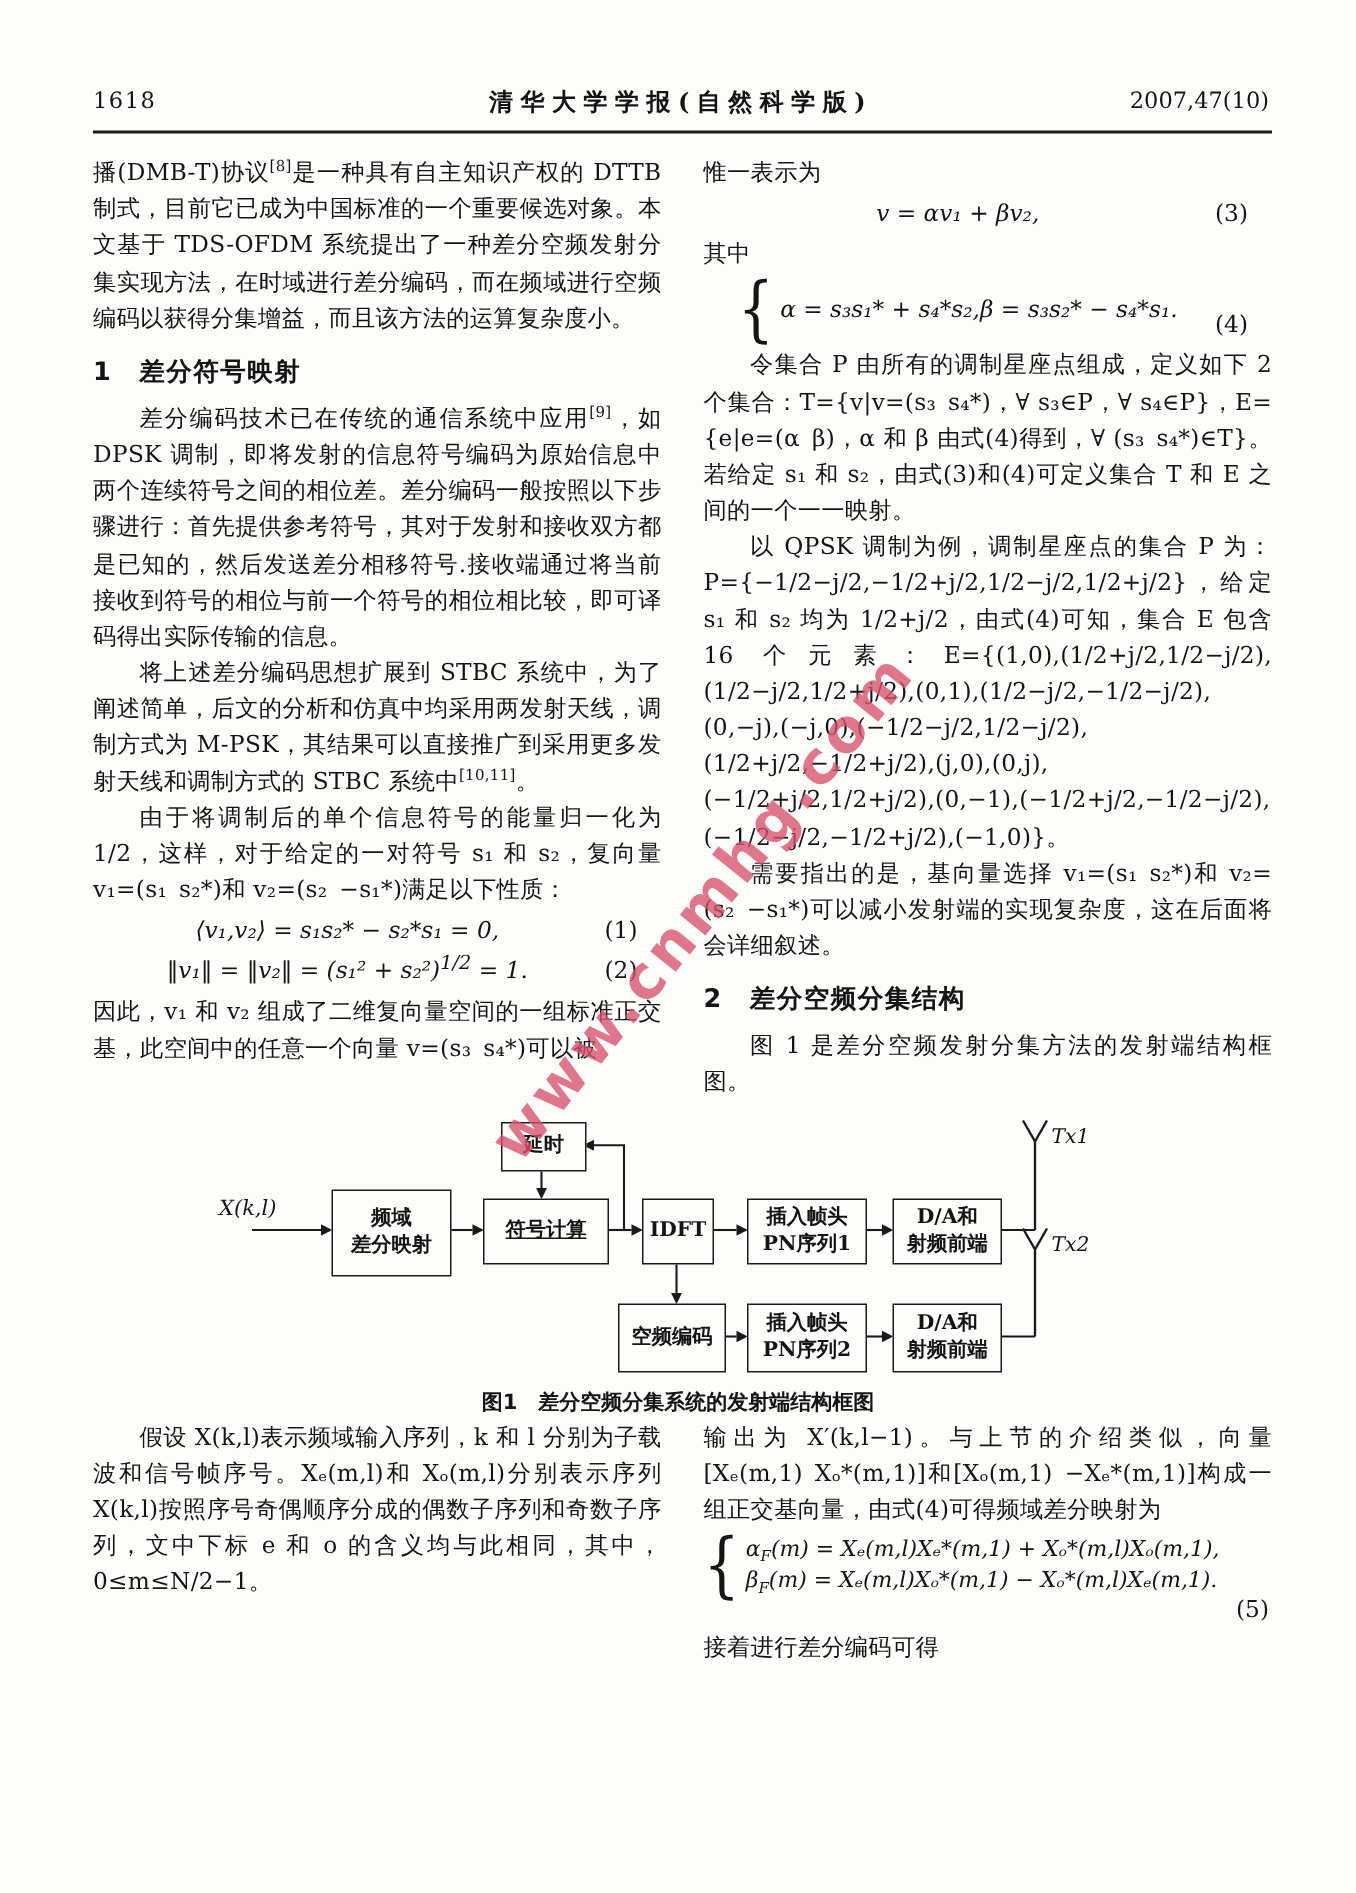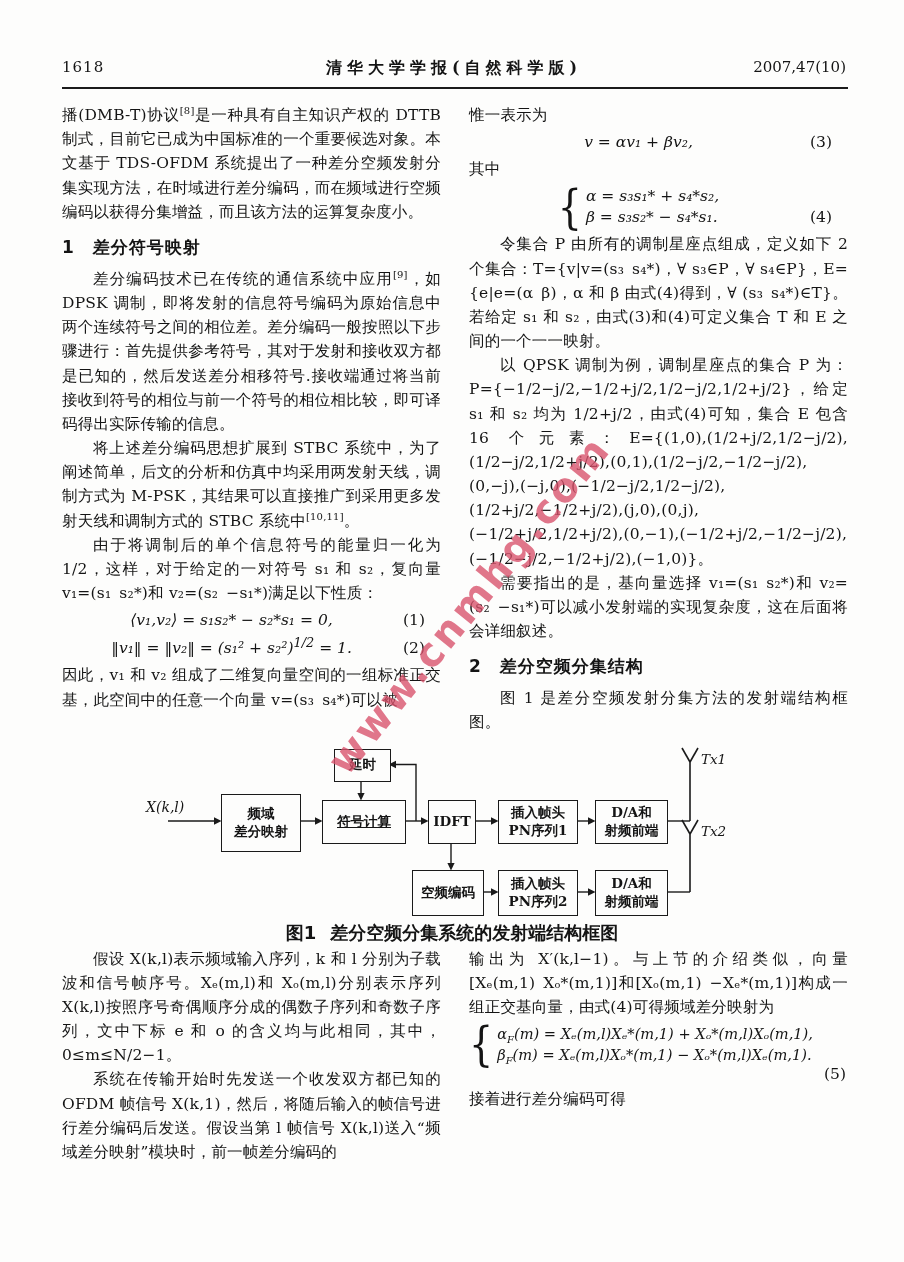--- a/index.html
+++ b/index.html
@@ -23,34 +23,34 @@
   sub{font-size:10px; line-height:0;}
   .sec{margin:12px 0 8px; font-size:17px; font-weight:700;
        font-family:"DejaVu Sans","Liberation Sans",sans-serif; letter-spacing:1px;}
   .secnum{margin-right:18px;}
   
   .eq-row{display:flex; align-items:flex-end; margin:6px 16px; font-size:15.5px;}
   .eq-body{flex:1; text-align:center; font-style:italic;}
   .eq-num{width:40px; text-align:right; font-style:normal;}
   .cases .eq-body{display:flex; align-items:center; justify-content:center;}
   .brace{font-style:normal; font-size:38px; font-weight:300; transform:scaleY(1.25); margin-right:4px; line-height:1;}
-  .case-col{display:flex; flex-direction:column; text-align:left; row-gap:3px;}
+  .case-col{display:flex; flex-direction:row; text-align:left; row-gap:3px;}
   .eq5row{display:flex; align-items:center; margin:6px 0 2px;}
   .eq5col{display:flex; flex-direction:column; row-gap:4px; font-style:italic; font-size:14.6px; white-space:nowrap;}
   .eqnum-line{text-align:right; font-size:15.5px; margin:2px 2px 4px 0;}
   
   .diagram{position:relative; height:200px; margin:10px 0 2px 0; padding:0;}
   .wires{position:absolute; left:0; top:0;}
   .fbox{position:absolute; border:1.5px solid #1a1a1a; background:#fdfdfc;
         display:flex; align-items:center; justify-content:center; text-align:center;
         font-size:13.5px; line-height:1.3; white-space:pre-line; font-weight:600;}
   .flabel{position:absolute; font-size:13.5px; font-weight:600;font-style:italic;}
   .f-input{font-style:italic; font-weight:400; font-size:14px;}
   .figcap{position:absolute; left:0; right:0; bottom:0; text-align:center;
-          font-weight:700; font-size:18px; font-family:"DejaVu Sans","Liberation Sans",sans-serif;}
+          font-weight:700; font-size:14px; font-family:"DejaVu Sans","Liberation Sans",sans-serif;}
   .capgap{display:inline-block; width:14px;}
   
   .watermark{
     position:absolute; left:262px; top:590px; width:400px; text-align:center;
     transform:rotate(-51deg); font-size:40px; font-weight:700; letter-spacing:3px;
     color:#d9516b; opacity:0.78; font-family:"DejaVu Sans","Liberation Sans",sans-serif;
     pointer-events:none;
   }
 </style>
 </head>
@@ -179,21 +179,20 @@
 
     <div class="flabel" style="left:701px; top:6px;  font-weight:400;">Tx1</div>
     <div class="flabel" style="left:701px; top:78px; font-weight:400;">Tx2</div>
 
     <figcaption class="figcap"><span>图1</span><span class="capgap"></span><span>差分空频分集系统的发射端结构框图</span></figcaption>
   </figure>
 
   <div class="cols">
     <div class="col">
       <p class="para">假设 X(k,l)表示频域输入序列，k 和 l 分别为子载波和信号帧序号。Xₑ(m,l)和 Xₒ(m,l)分别表示序列 X(k,l)按照序号奇偶顺序分成的偶数子序列和奇数子序列，文中下标 e 和 o 的含义均与此相同，其中，0≤m≤N/2−1。</p>
-      <p class="para">系统在传输开始时先发送一个收发双方都已知的 OFDM 帧信号 X(k,1)，然后，将随后输入的帧信号进行差分编码后发送。假设当第 l 帧信号 X(k,l)送入“频域差分映射”模块时，前一帧差分编码的</p>
     </div>
     <div class="col">
       <p class="para noind">输出为 X′(k,l−1)。与上节的介绍类似，向量[Xₑ(m,1) Xₒ*(m,1)]和[Xₒ(m,1) −Xₑ*(m,1)]构成一组正交基向量，由式(4)可得频域差分映射为</p>
 
       <div class="eq5row">
         <span class="brace">{</span>
         <span class="eq5col">
           <span><span>α</span><sub>F</sub><span>(m) = Xₑ(m,l)Xₑ*(m,1) + Xₒ*(m,l)Xₒ(m,1),</span></span>
           <span><span>β</span><sub>F</sub><span>(m) = Xₑ(m,l)Xₒ*(m,1) − Xₒ*(m,l)Xₑ(m,1).</span></span>
         </span>

